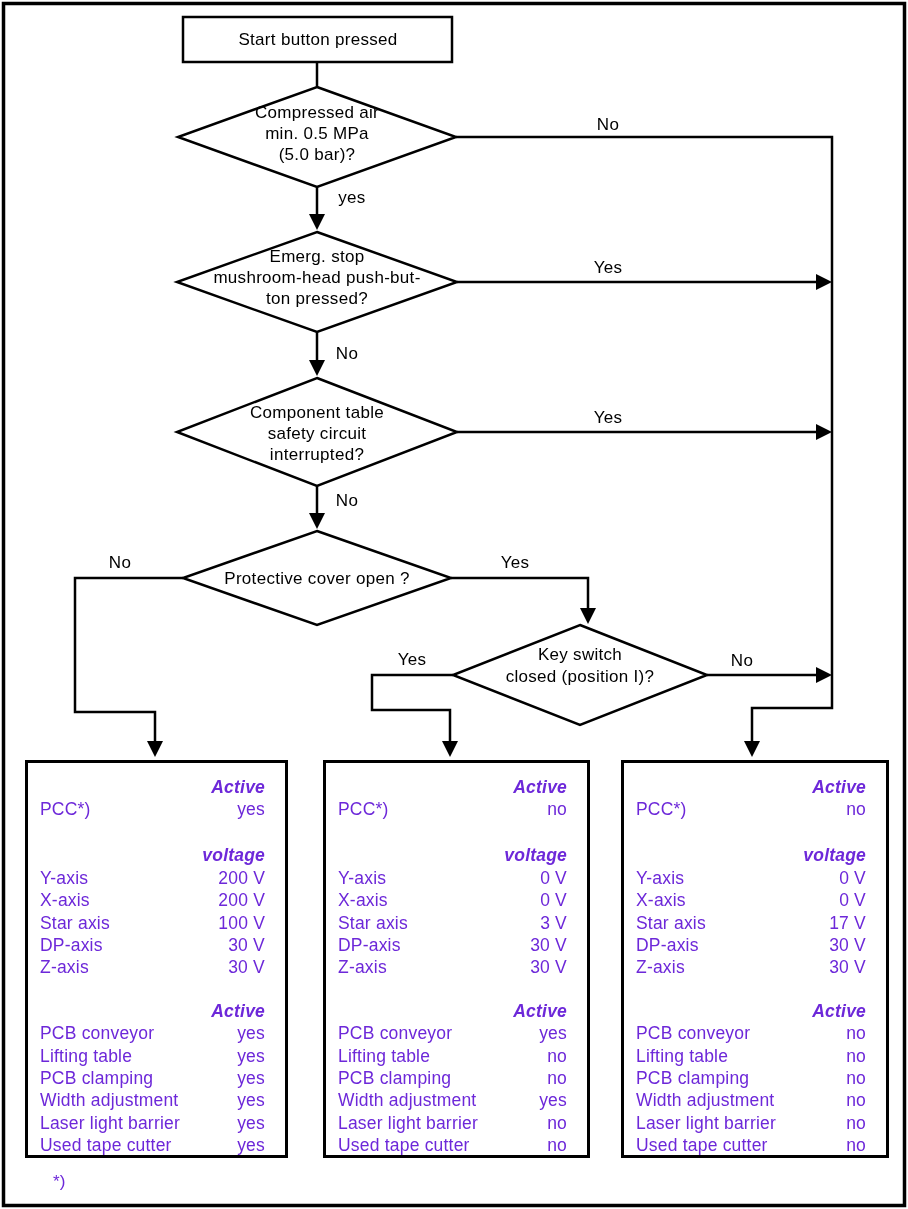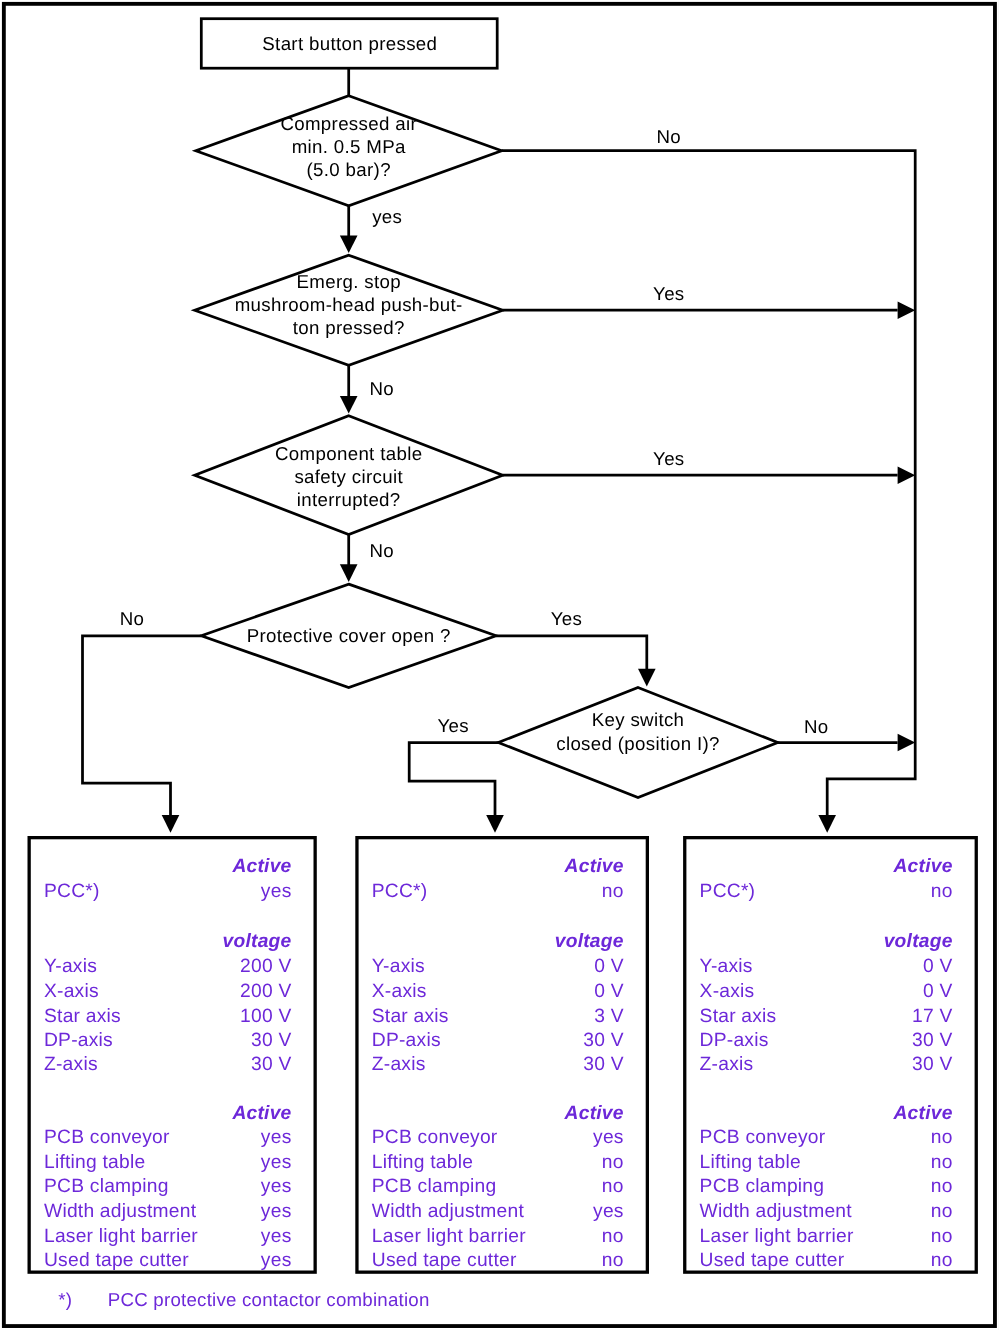--- a/index.html
+++ b/index.html
@@ -293,16 +293,15 @@
         <span class="val">no</span>
       </div>
     <div class="row">
         <span class="lbl">Used tape cutter</span>
         <span class="val">no</span>
       </div>
   </div>
 
   <div id="footnote">
     <span class="mk">*)</span>
-    <span>PCC protective contactor combination</span>
   </div>
 
 </div>
 
 </body></html>

